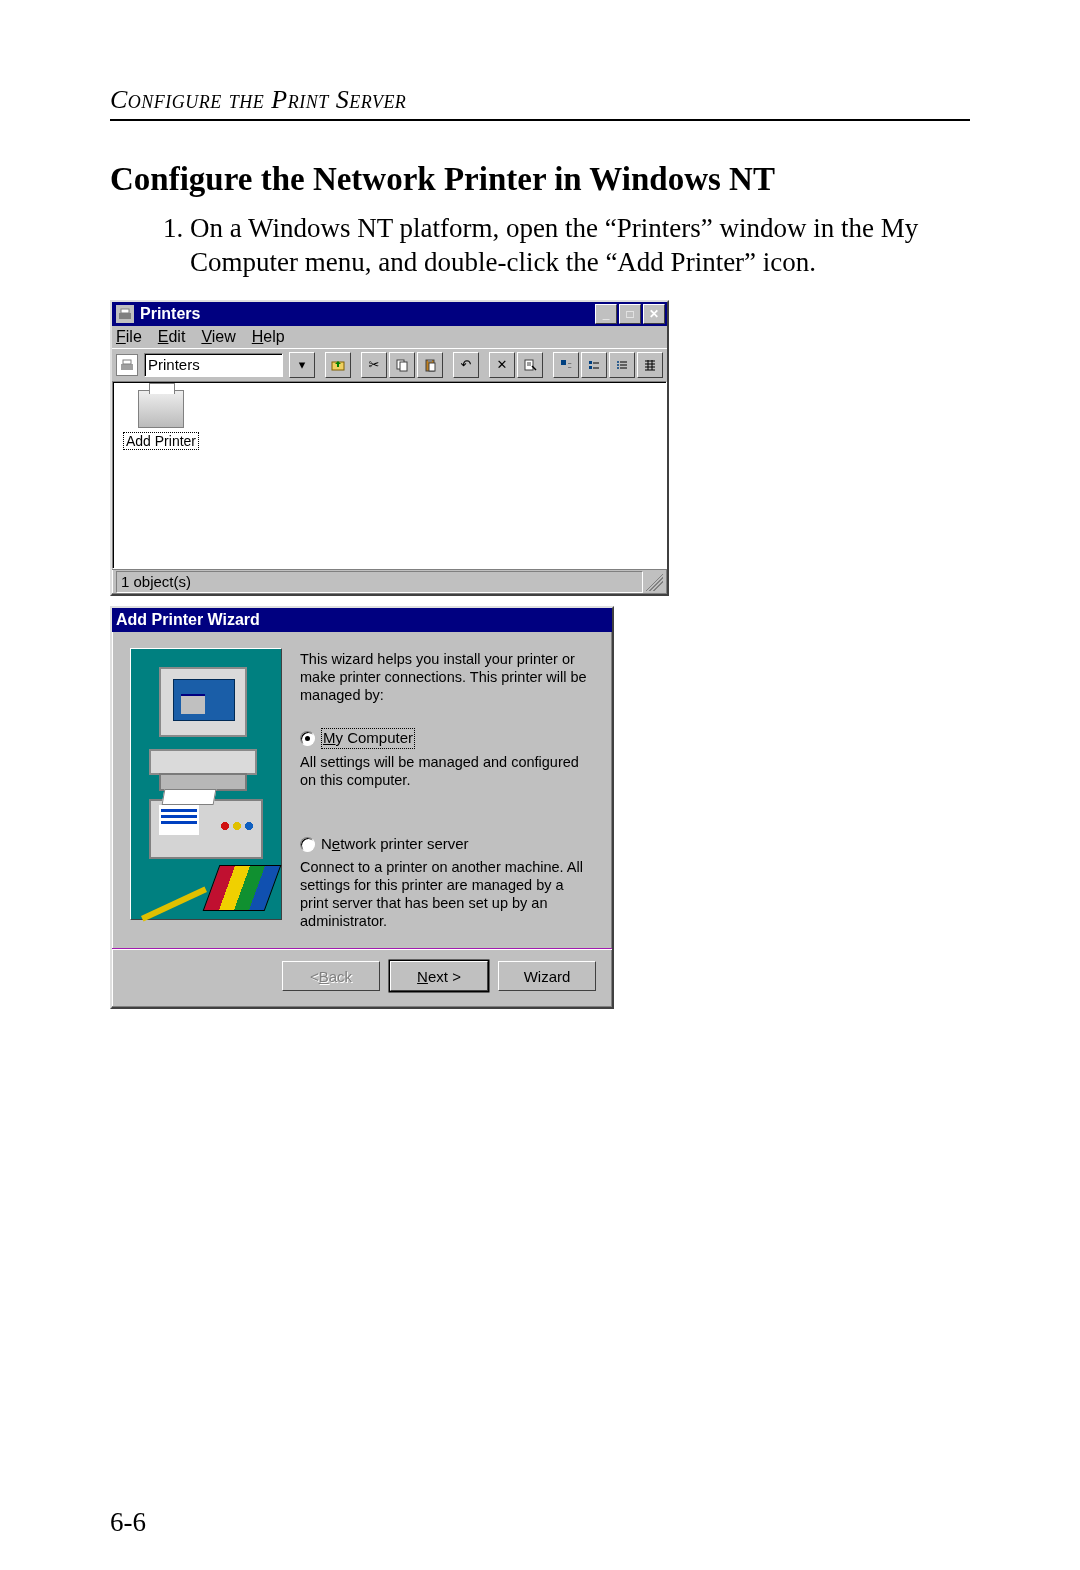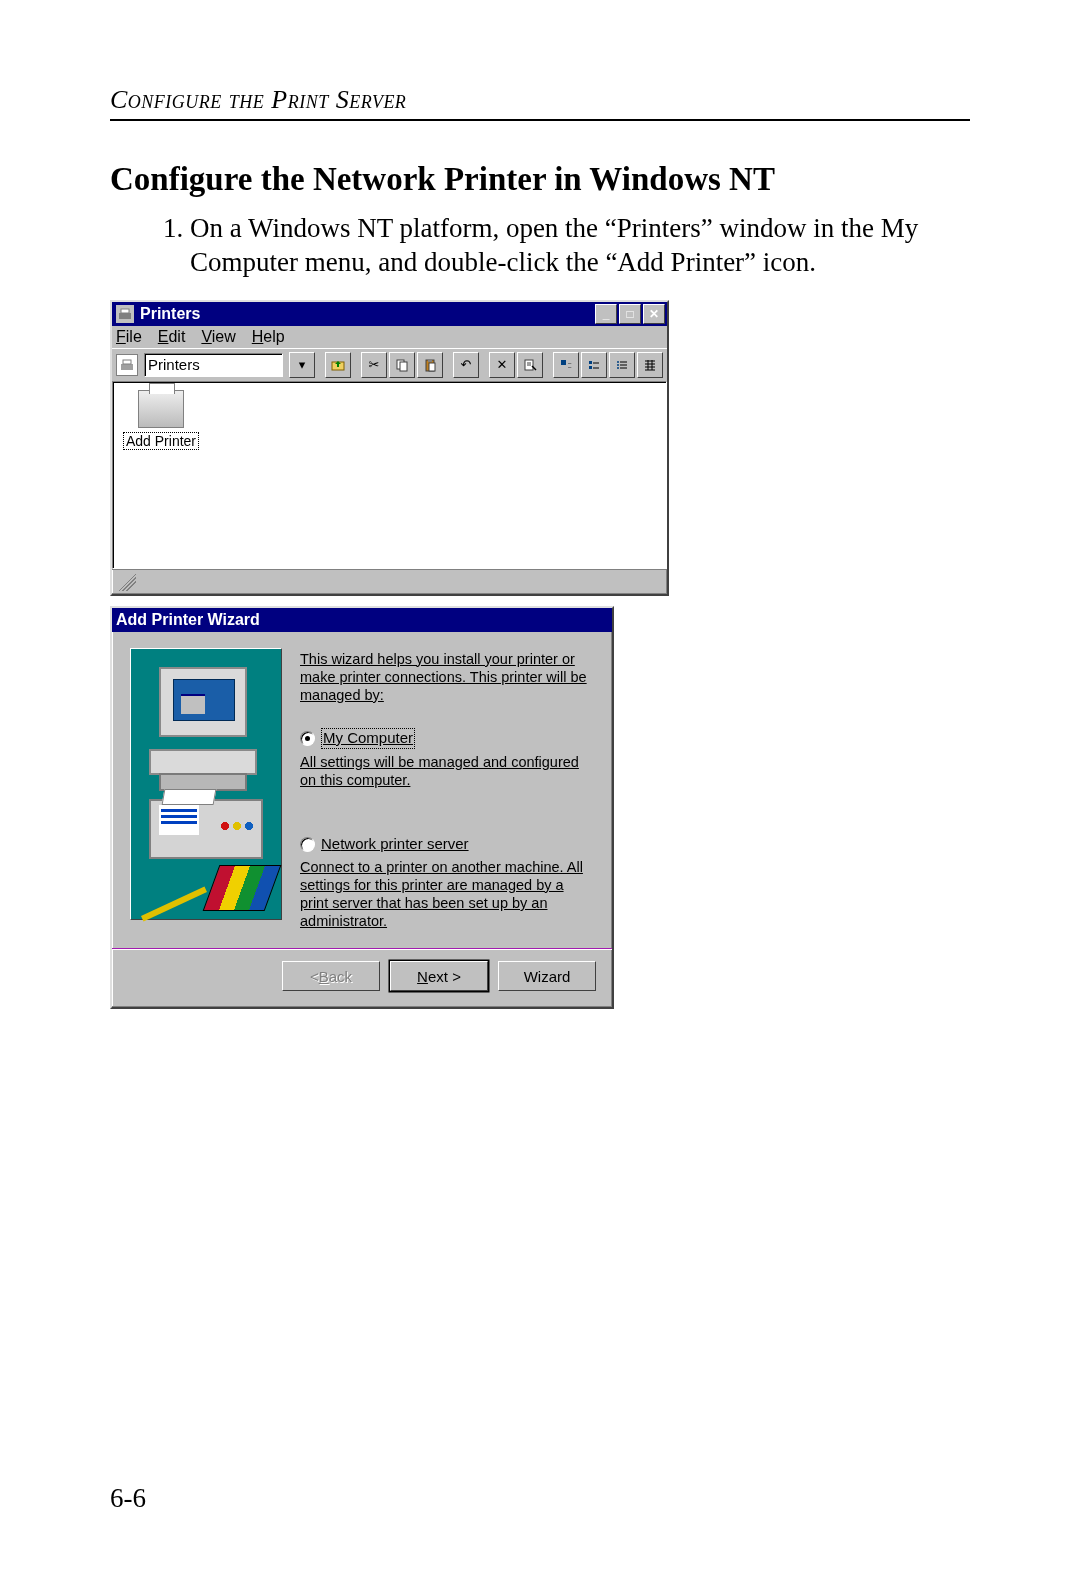--- a/index.html
+++ b/index.html
@@ -213,21 +213,21 @@
       radial-gradient(circle at 6px 7px,#d01010 0 4px, transparent 4px),
       radial-gradient(circle at 18px 7px,#e0c000 0 4px, transparent 4px),
       radial-gradient(circle at 30px 7px,#1060c0 0 4px, transparent 4px); }
   .art-pen { position:absolute; left:8px; bottom:12px; width:70px; height:6px;
     background:#e0c000; transform:rotate(-25deg); }
   .art-swatch { position:absolute; right:8px; bottom:8px; width:60px; height:44px;
     background:
       linear-gradient(90deg,#c01030 0 25%, #f0d000 25% 50%, #109030 50% 75%, #1050b0 75% 100%);
     transform:skewX(-20deg);
     border:1px solid #000; }
-  .wiz-text { flex: 1; text-decoration: underline; }
+  .wiz-text { flex: 1; }
   .radio-row { margin: 24px 0 4px 0; display: flex; align-items: center; gap: 6px; }
   .radio-dot {
     width: 13px; height: 13px; border-radius: 50%;
     border-top:1px solid #808080; border-left:1px solid #808080;
     border-right:1px solid #fff; border-bottom:1px solid #fff;
     background:#fff; display:inline-flex; align-items:center; justify-content:center;
     box-shadow: inset 1px 1px 0 #000;
   }
   .radio-dot.sel::after { content:""; width:5px; height:5px; border-radius:50%; background:#000; }
   .radio-label.focused { border:1px dotted #000; padding:0 1px; }
@@ -243,21 +243,21 @@
     width:96px; height:28px;
     background:#c0c0c0;
     border-top:1px solid #fff; border-left:1px solid #fff;
     border-right:1px solid #404040; border-bottom:1px solid #404040;
     display:flex; align-items:center; justify-content:center;
     font-size:15px;
   }
   .wbtn.def { box-shadow: 0 0 0 1.5px #000; }
   .wbtn.dis { color:#808080; text-shadow:1px 1px 0 #fff; }
   .page-num {
-    position:absolute; left:110px; bottom:56px;
+    position:absolute; left:110px; bottom:32px;
     font-size:27px;
   }
 </style>
 </head>
 <body>
 
 <div class="page">
   <div class="header-line">Configure the Print Server</div>
   <hr class="hr">
 
@@ -373,20 +373,23 @@
     </div>
 
     <div class="client">
       <div class="icon-item">
         <div class="printer-icon-box"></div>
         <span class="icon-label">Add Printer</span>
       </div>
     </div>
 
     <div class="statusbar">
+      <div class="cell">
+          <span>1 object(s)</span>
+        </div>
       <div class="grip"></div>
     </div>
   </div>
 
 
   <div class="win wizard step-indent">
     <div class="titlebar">
       <span>Add Printer Wizard</span>
     </div>
     <div class="wiz-body">

